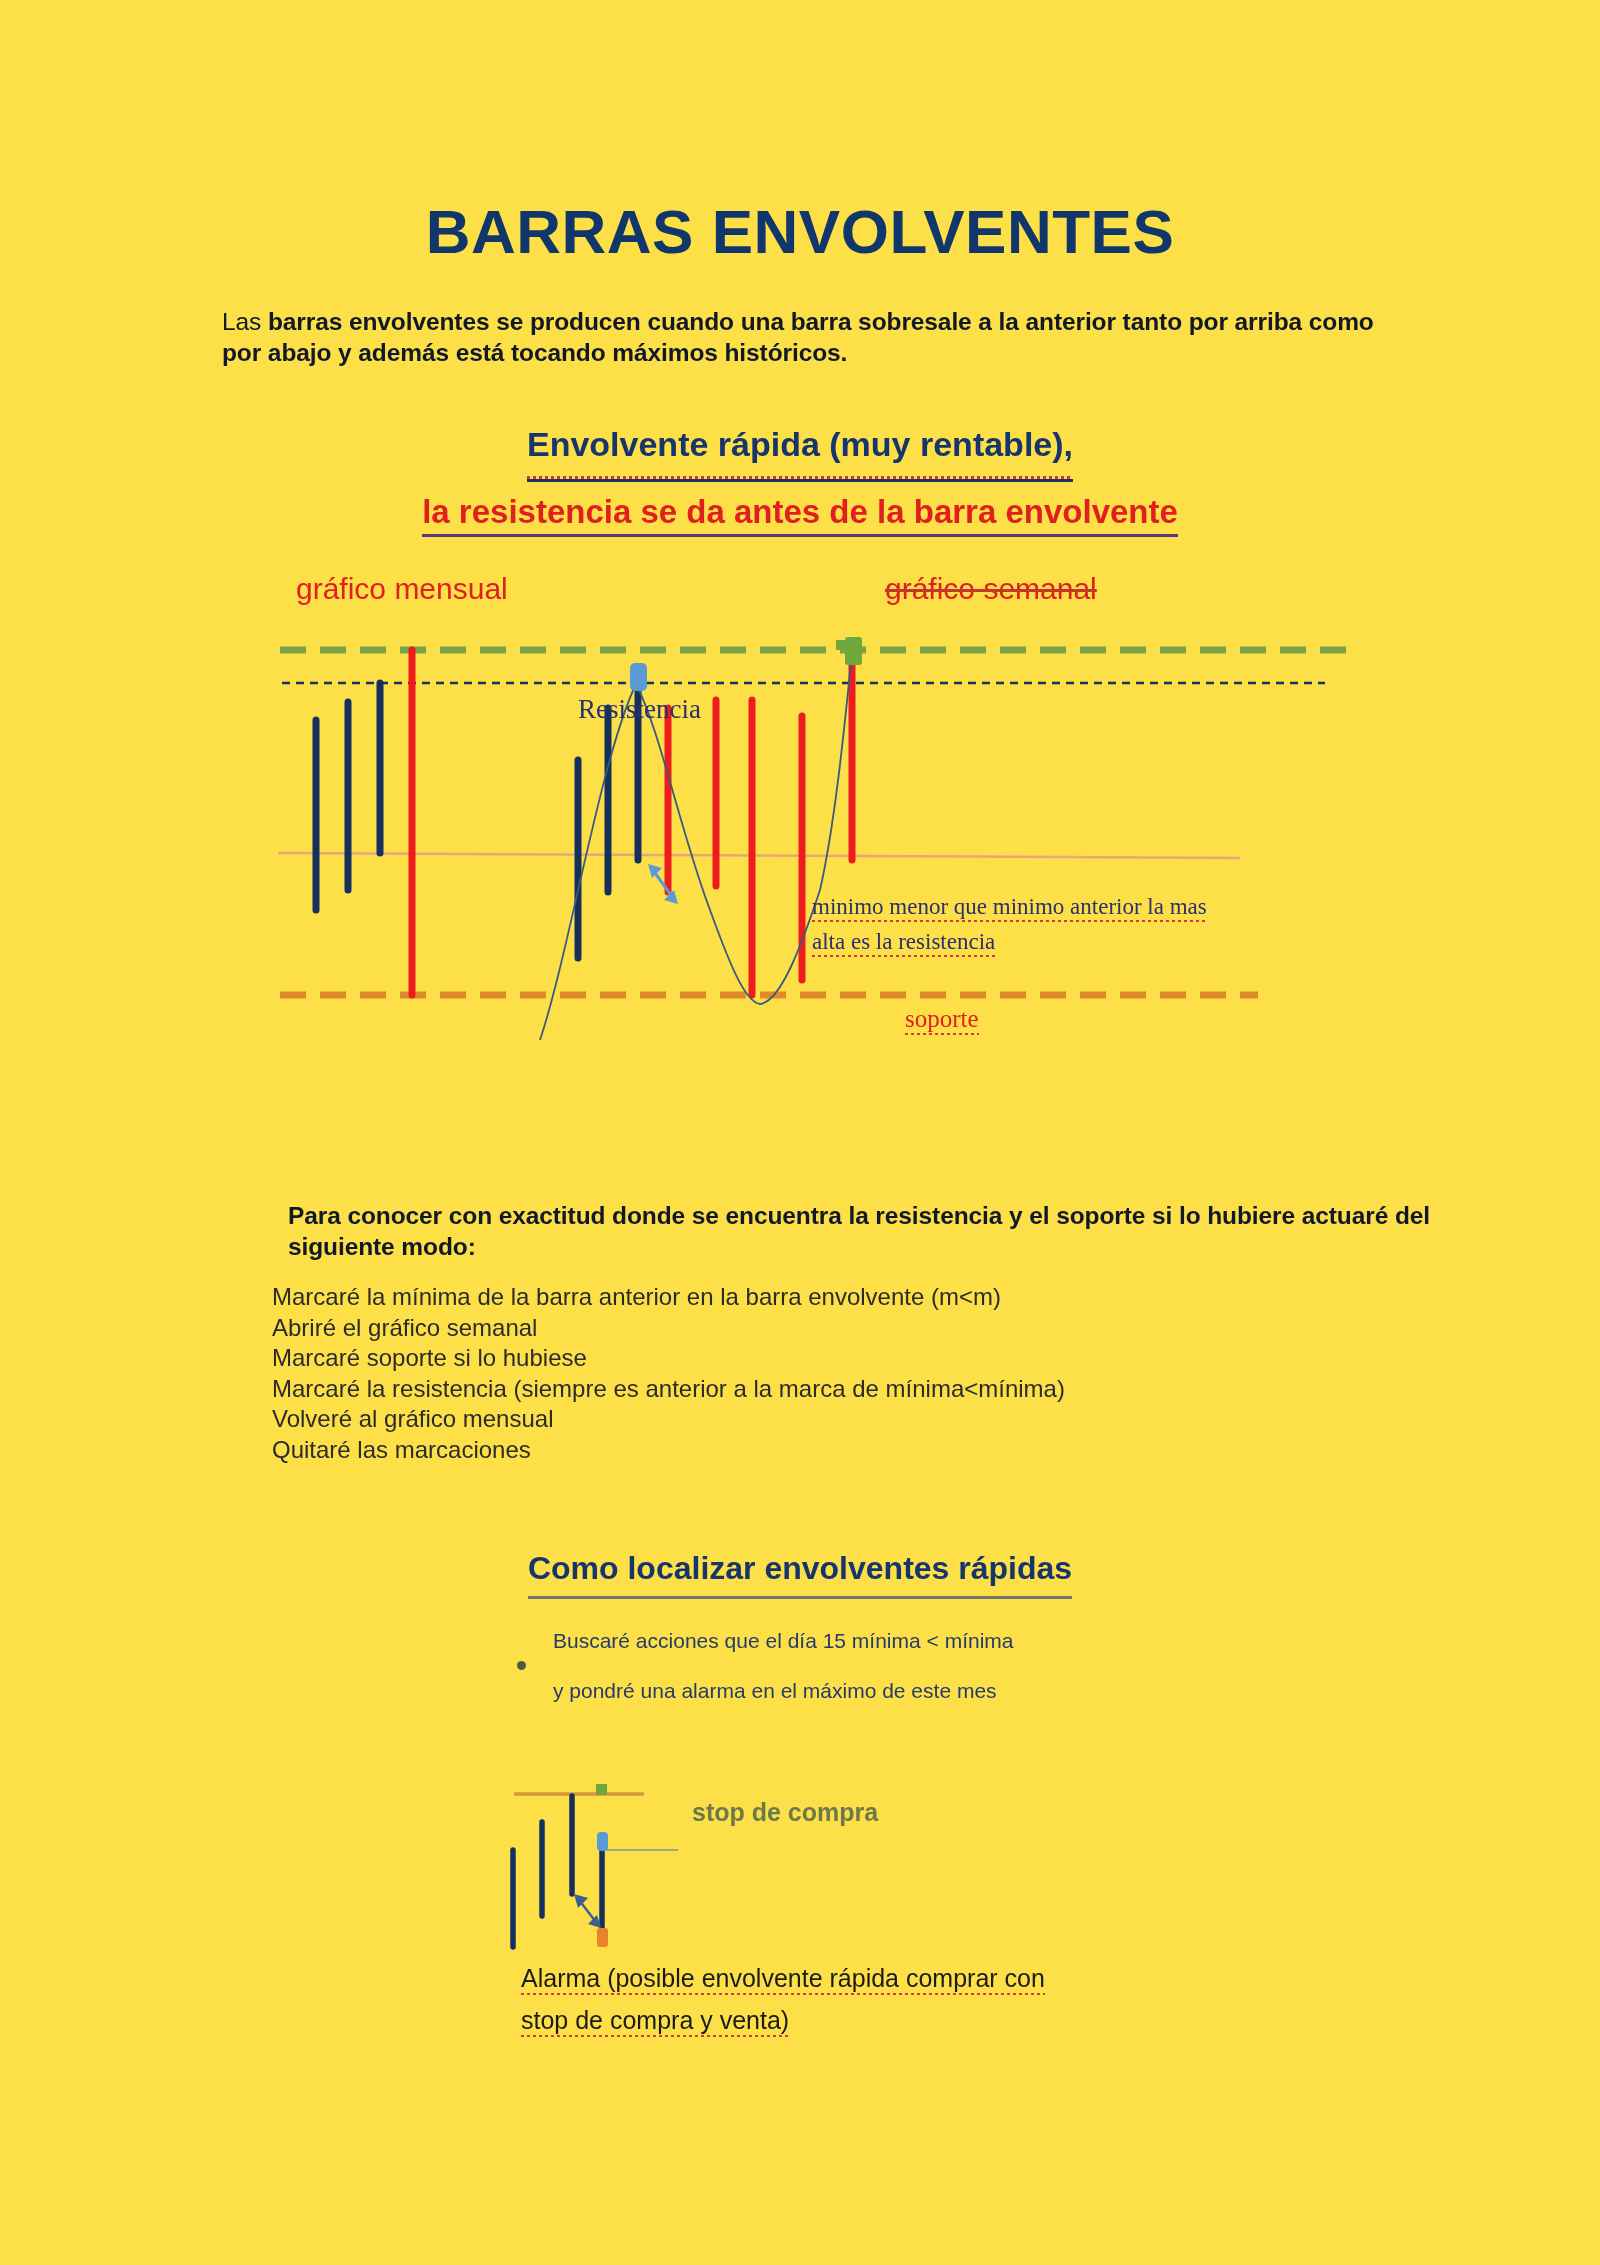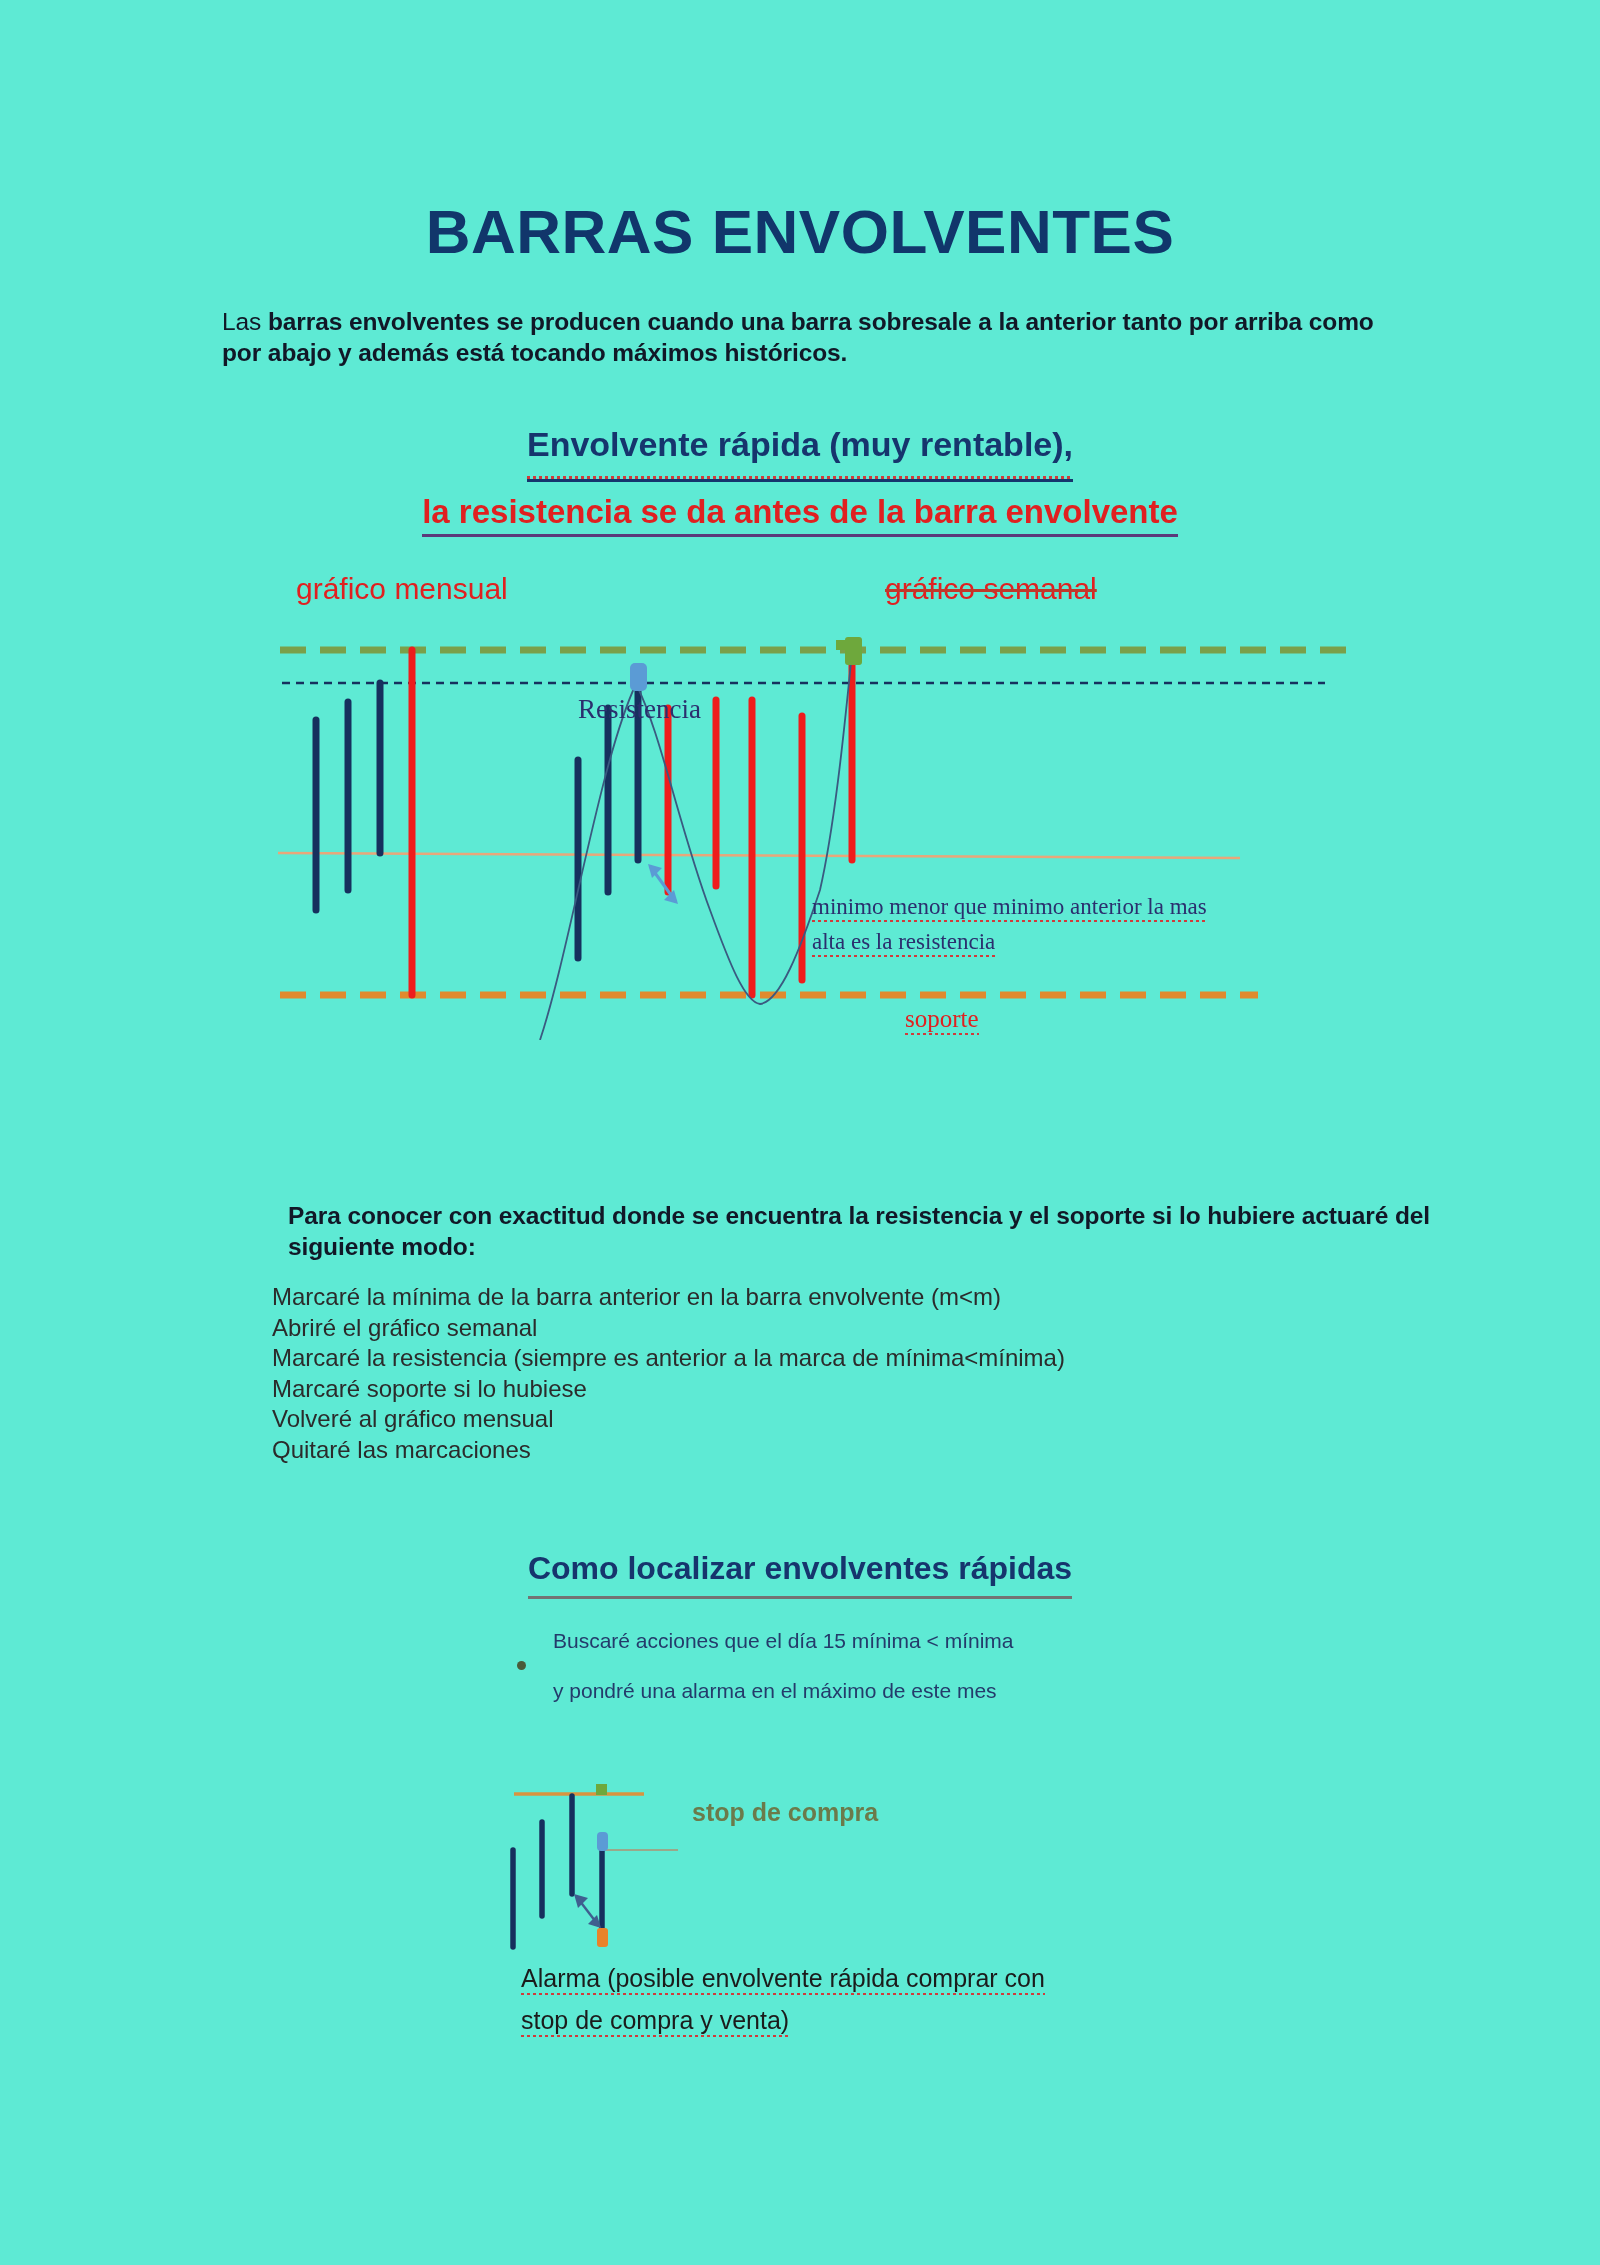--- a/index.html
+++ b/index.html
@@ -1,21 +1,21 @@
 <!DOCTYPE html>
 <html><head>
 <meta charset="utf-8">
 <style>
   html, body { margin:0; padding:0; background:#ffffff; }
   body {
     width:1600px; height:2265px; position:relative;
     font-family:"Liberation Sans", sans-serif;
     -webkit-font-smoothing:antialiased;
   }
-  .page { position:absolute; inset:0; background:#5eead4; overflow:hidden; }
+  .page { position:absolute; inset:0; background:#fde047; overflow:hidden; }
 
   
   .doc-title{
     position:absolute; left:0; right:0; top:196px;
     text-align:center;
     font-family:"Liberation Sans", sans-serif;
     font-weight:bold;
     font-size:62px;
     letter-spacing:0.5px;
     color:#11366b;
@@ -199,22 +199,22 @@
   <div class="serif-ann sq-underline" id="ann-min1">minimo menor que minimo anterior la mas</div>
   <div class="serif-ann sq-underline" id="ann-min2">alta es la resistencia</div>
   <div class="sq-underline" id="ann-soporte">soporte</div>
 
 
   <div class="para" id="procedure-intro">Para conocer con exactitud donde se encuentra la resistencia y el soporte si lo hubiere actuaré del siguiente modo:</div>
 
   <div class="steps">
     <div>Marcaré la mínima de la barra anterior en la barra envolvente (m&lt;m)</div>
     <div>Abriré el gráfico semanal</div>
+    <div>Marcaré soporte si lo hubiese</div>
     <div>Marcaré la resistencia (siempre es anterior a la marca de mínima&lt;mínima)</div>
-    <div>Marcaré soporte si lo hubiese</div>
     <div>Volveré al gráfico mensual</div>
     <div>Quitaré las marcaciones</div>
   </div>
 
   <div class="wa-head" id="head-como"><span>Como localizar envolventes rápidas</span></div>
 
   <div id="bullet-dot"></div>
   <div class="bullet-line" id="bullet-l1">Buscaré acciones que el día 15 mínima &lt; mínima</div>
   <div class="bullet-line" id="bullet-l2">y pondré una alarma en el máximo de  este mes</div>
 

